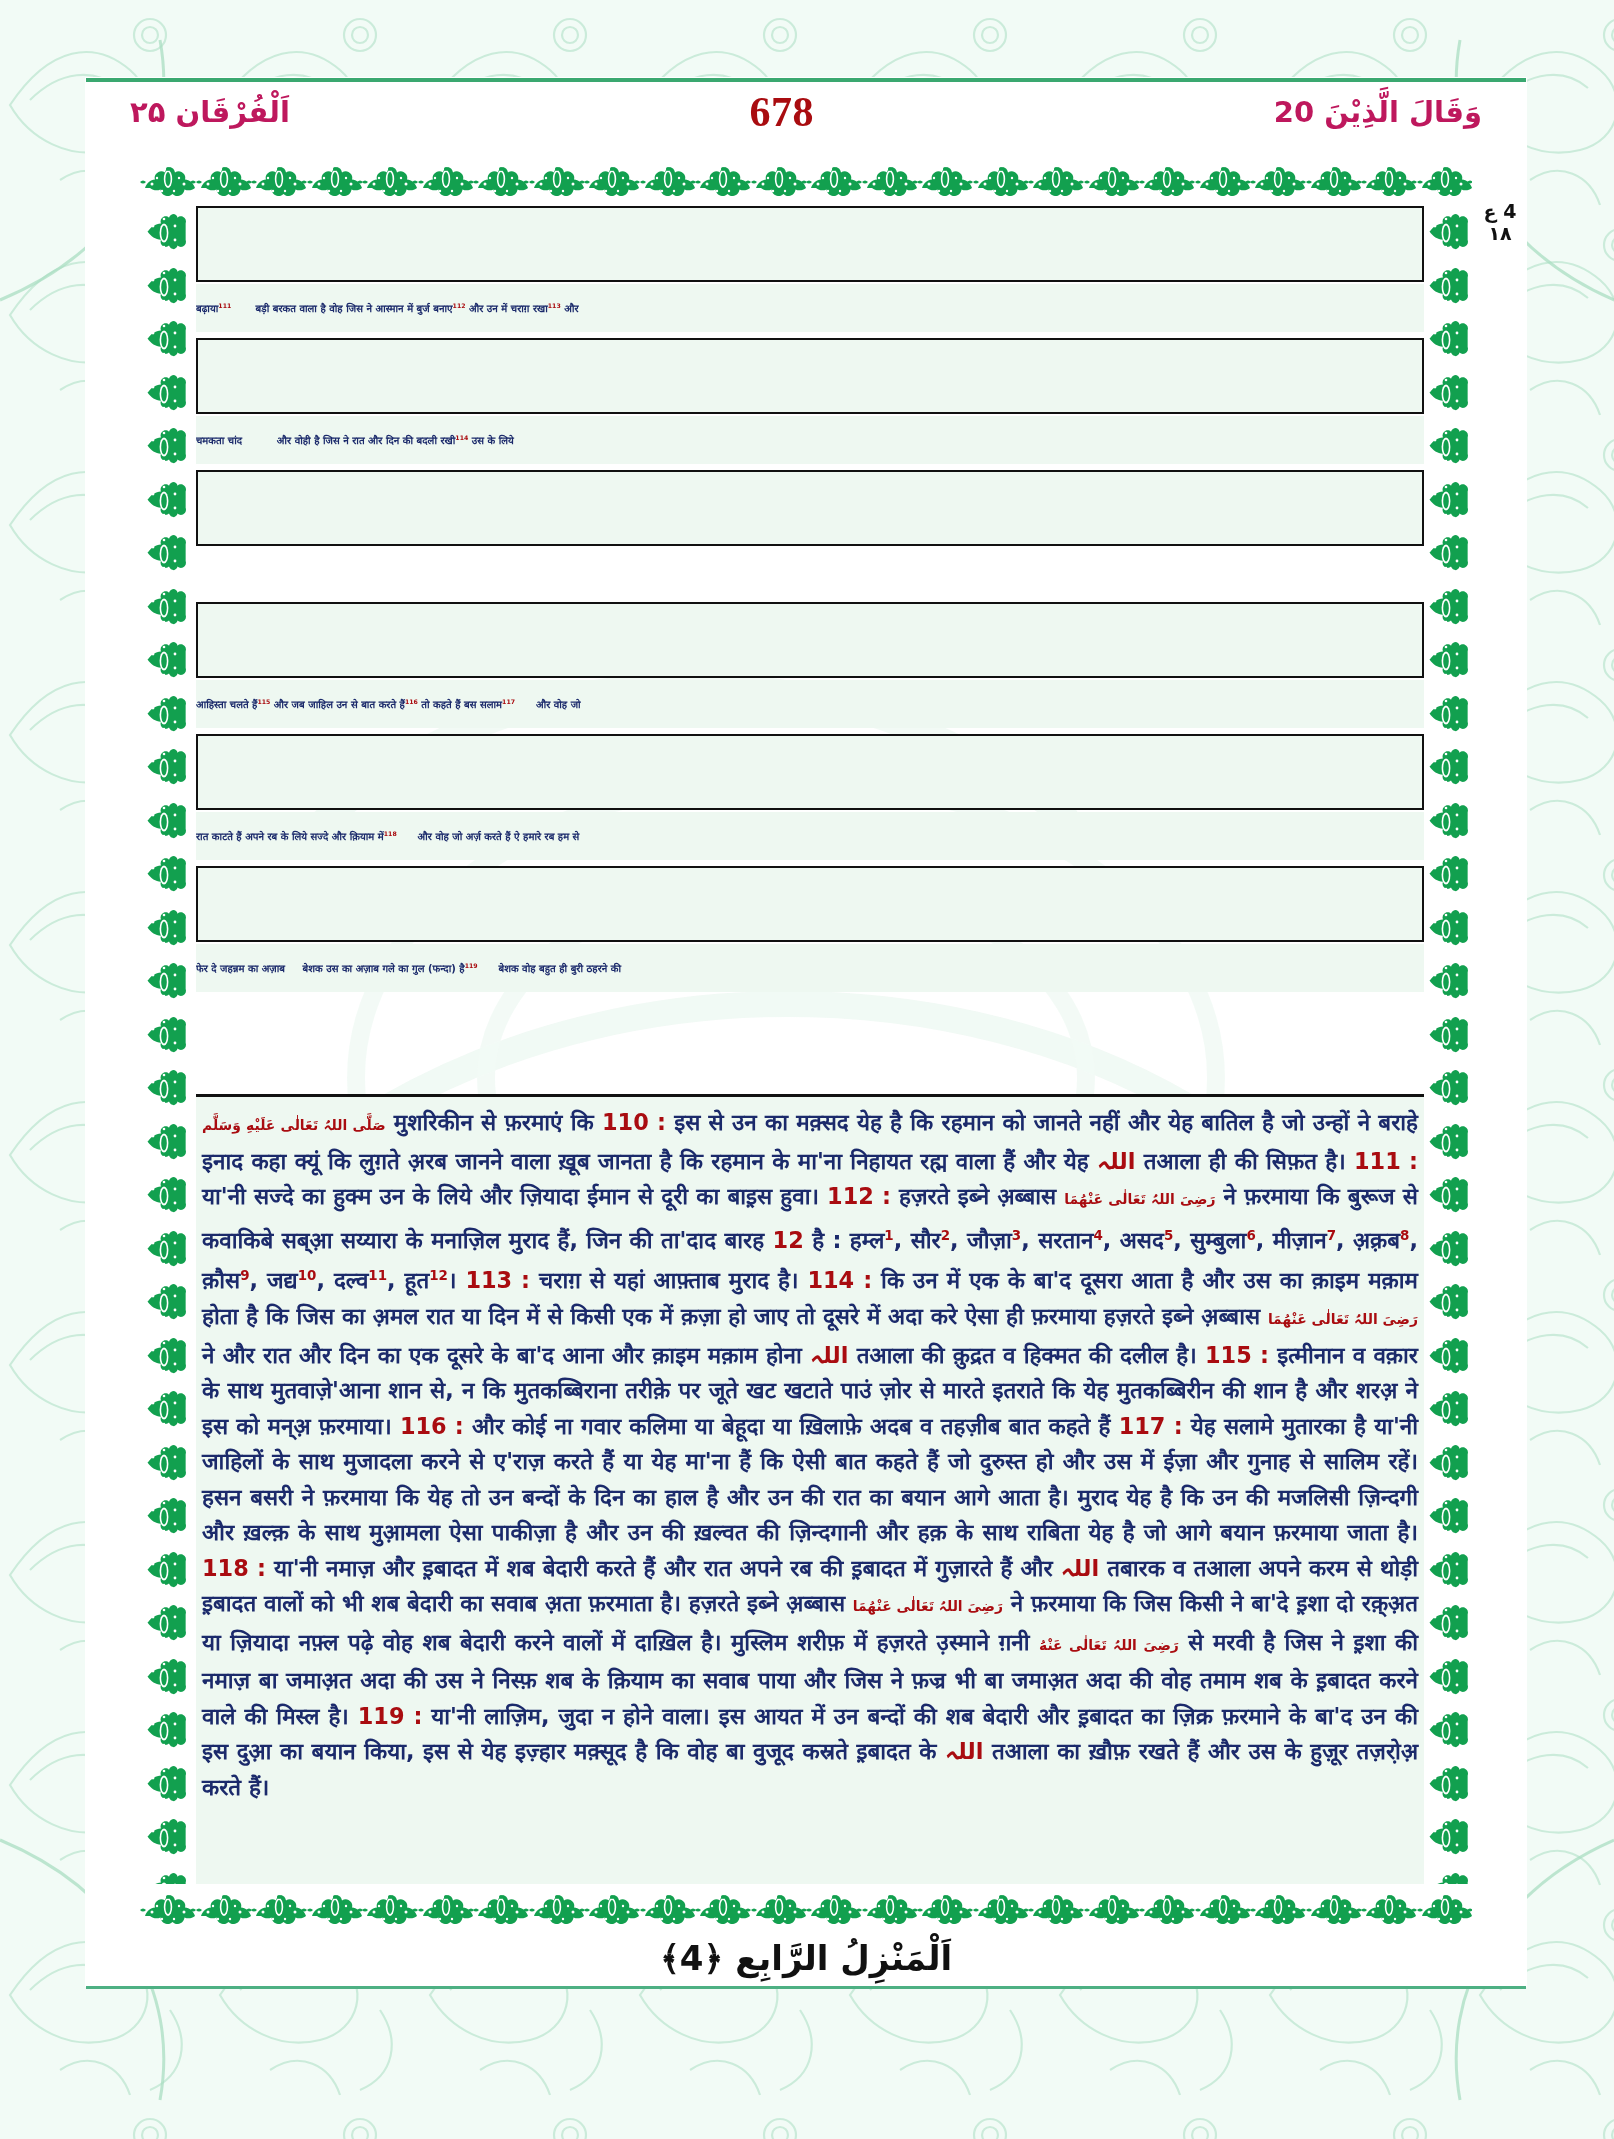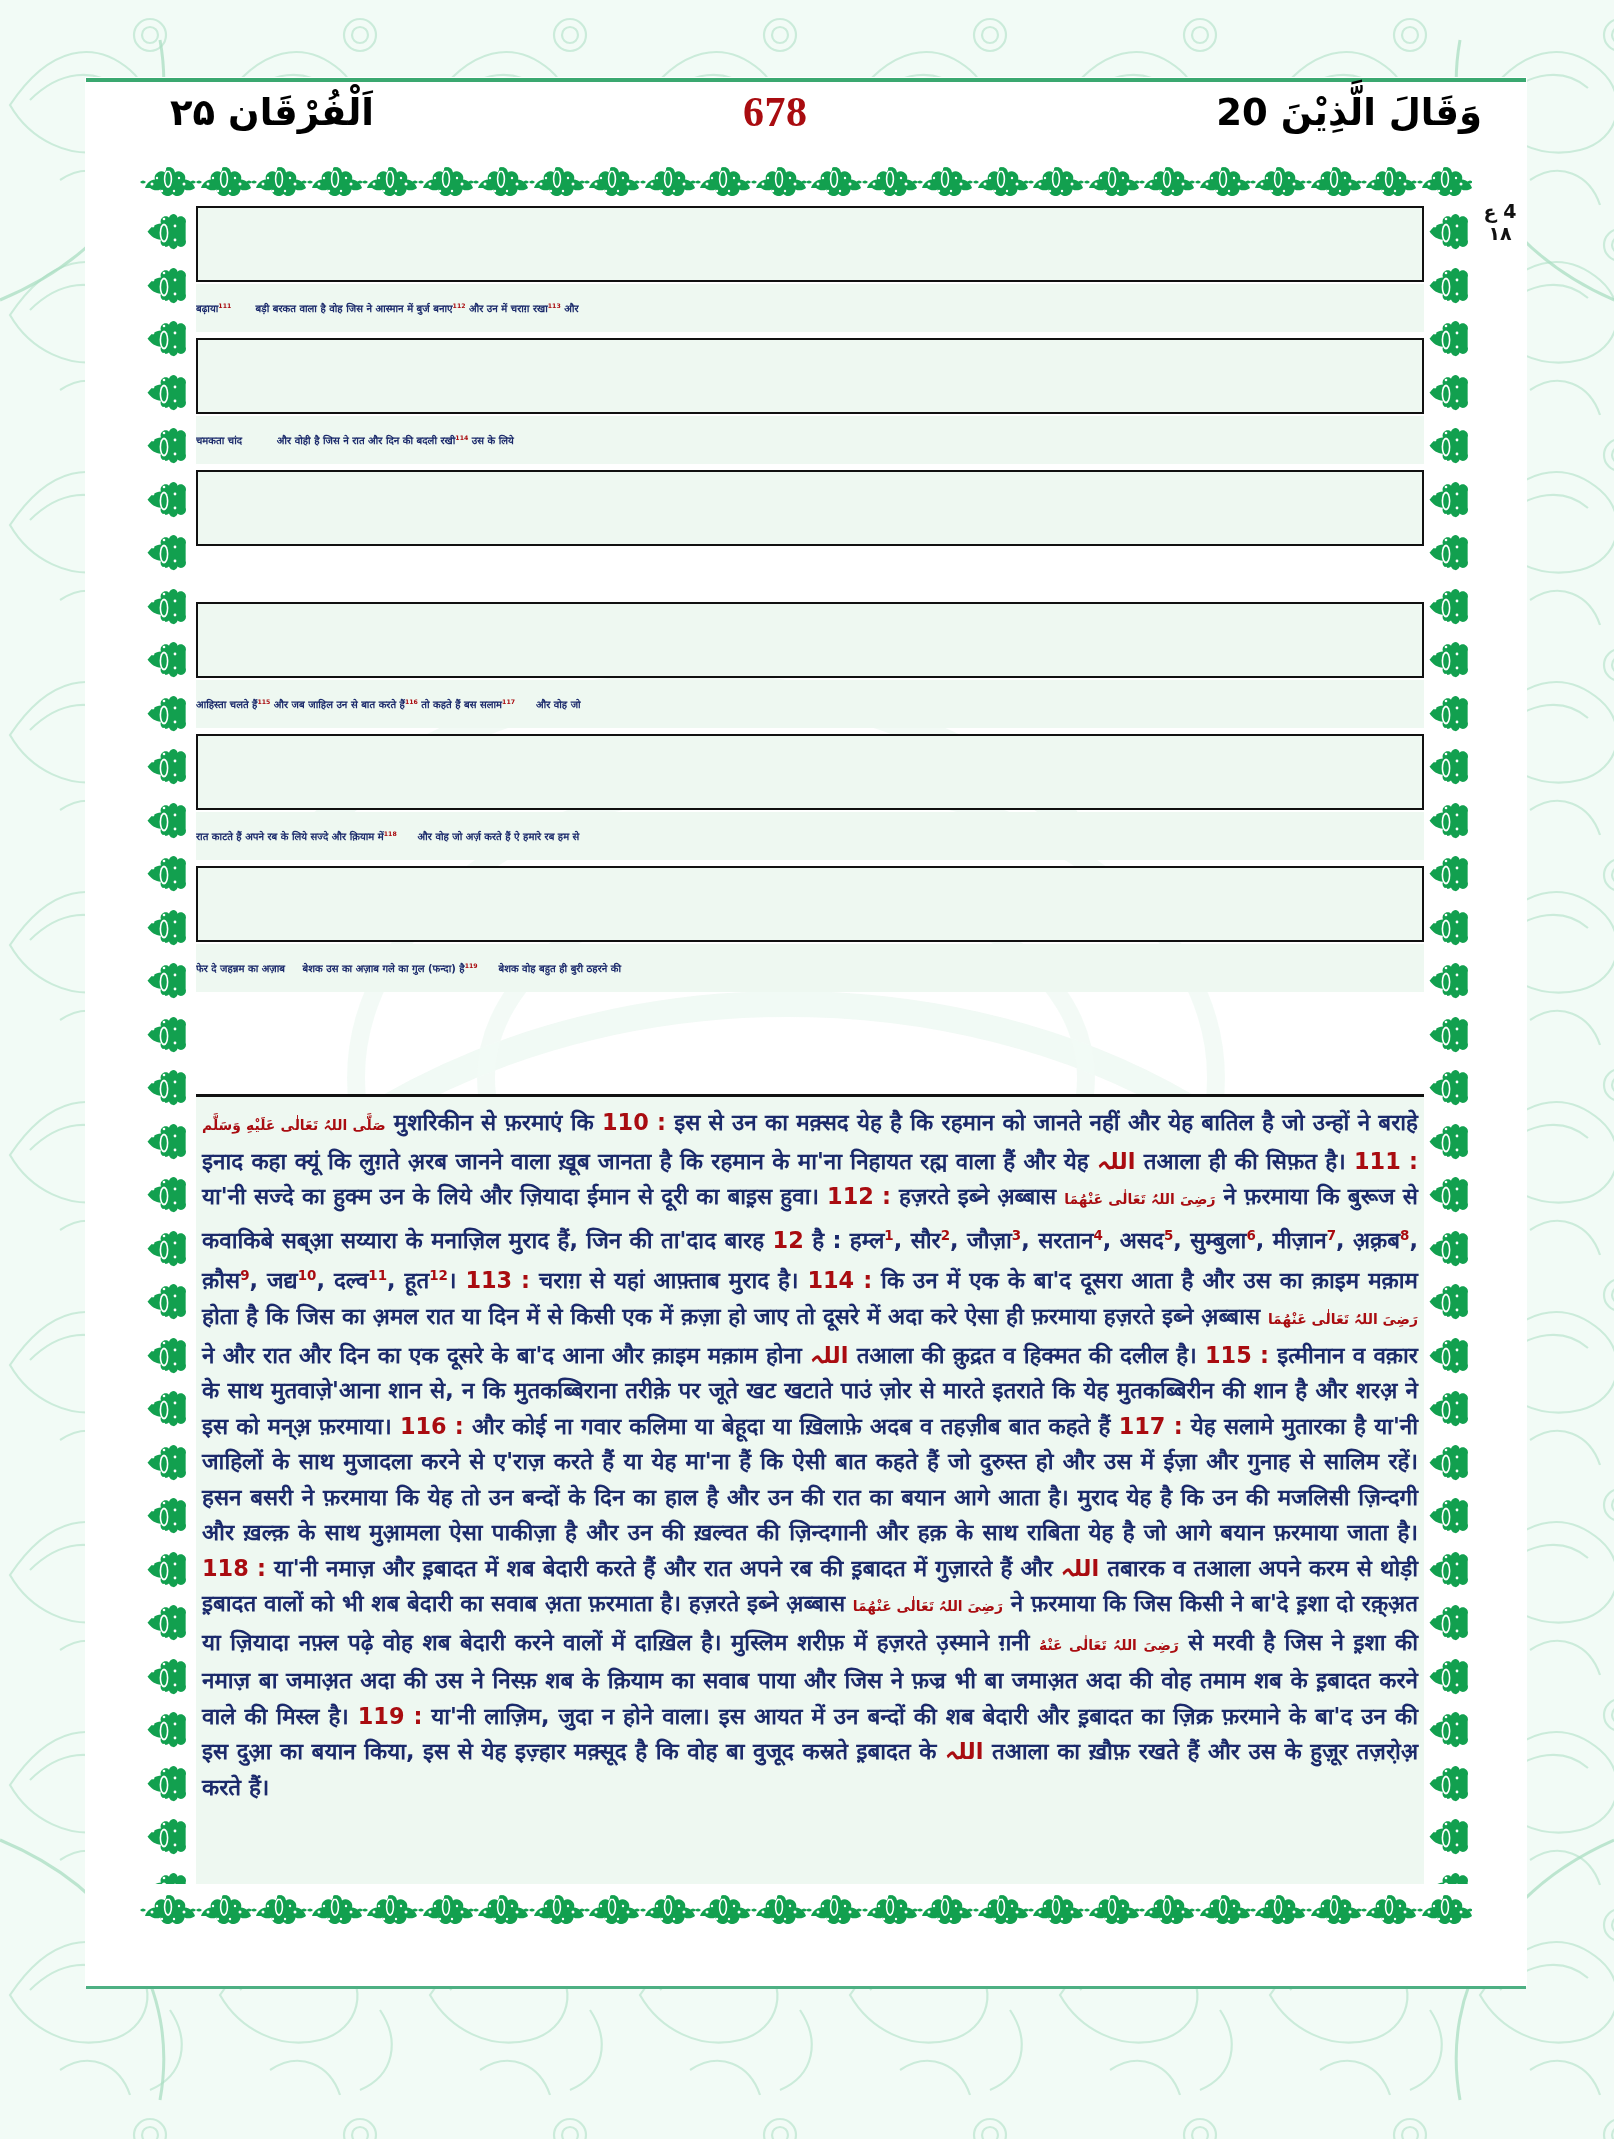--- a/index.html
+++ b/index.html
@@ -62,26 +62,25 @@
     left: 130px;
     top: 86px;
     width: 1352px;
     height: 52px;
     display: flex;
     align-items: center;
     justify-content: space-between;
   }
   .hdr-left, .hdr-right {
     font-family: "DejaVu Sans", "Liberation Serif", serif;
-    font-size: 37px;
-    color: #000000;
+    font-size: 29px;
+    color: #be185d;
     direction: rtl;
     white-space: nowrap;
     font-weight: 700;
-    margin-left: 40px;
   }
   .hdr-center {
     font-family: "Liberation Serif", serif;
     font-size: 42px;
     font-weight: 700;
     color: #a90c10;
     letter-spacing: 0.5px;
   }
 
   
@@ -2013,15 +2012,16 @@
       </div>
       <div class="tr-line" style="position:absolute;left:0;top:738px;width:1228px;height:48px;">
         <div class="tr-text" style="white-space: nowrap; font-size: 10px;">फेर दे जहन्नम का अज़ाब&nbsp;&nbsp;&nbsp;&nbsp; बेशक उस का अज़ाब गले का गुल (फन्दा) है<sup>119</sup>&nbsp;&nbsp;&nbsp;&nbsp;&nbsp; बेशक वोह बहुत ही बुरी ठहरने की</div>
       </div>
     </div>
 
   <div class="tafsir">
     <div class="tafsir-body" id="tafsirBody"><span class="honorific">صَلَّی اللہُ تَعَالٰی عَلَیْهِ وَسَلَّم</span> मुशरिकीन से फ़रमाएं कि <span class="num">110 :</span> इस से उन का मक़्सद येह है कि रहमान को जानते नहीं और येह बातिल है जो उन्हों ने बराहे इनाद कहा क्यूं कि लुग़ते अ़रब जानने वाला ख़ूब जानता है कि रहमान के मा'ना निहायत रह्म वाला हैं और येह <span class="allah">اللہ</span> तआला ही की सिफ़त है। <span class="num">111 :</span> या'नी सज्दे का हुक्म उन के लिये और ज़ियादा ईमान से दूरी का बाइ़स हुवा। <span class="num">112 :</span> हज़रते इब्ने अ़ब्बास <span class="honorific">رَضِیَ اللہُ تَعَالٰی عَنْهُمَا</span> ने फ़रमाया कि बुरूज से कवाकिबे सब्अ़ा सय्यारा के मनाज़िल मुराद हैं, जिन की ता'दाद बारह <span class="num">12</span> है : हम्ल<sup class="sup">1</sup>, सौर<sup class="sup">2</sup>, जौज़ा<sup class="sup">3</sup>, सरतान<sup class="sup">4</sup>, असद<sup class="sup">5</sup>, सुम्बुला<sup class="sup">6</sup>, मीज़ान<sup class="sup">7</sup>, अ़क़्रब<sup class="sup">8</sup>, क़ौस<sup class="sup">9</sup>, जद्य<sup class="sup">10</sup>, दल्व<sup class="sup">11</sup>, हूत<sup class="sup">12</sup>। <span class="num">113 :</span> चराग़ से यहां आफ़्ताब मुराद है। <span class="num">114 :</span> कि उन में एक के बा'द दूसरा आता है और उस का क़ाइम मक़ाम होता है कि जिस का अ़मल रात या दिन में से किसी एक में क़ज़ा हो जाए तो दूसरे में अदा करे ऐसा ही फ़रमाया हज़रते इब्ने अ़ब्बास <span class="honorific">رَضِیَ اللہُ تَعَالٰی عَنْهُمَا</span> ने और रात और दिन का एक दूसरे के बा'द आना और क़ाइम मक़ाम होना <span class="allah">اللہ</span> तआला की क़ुद्रत व हिक्मत की दलील है। <span class="num">115 :</span> इत्मीनान व वक़ार के साथ मुतवाज़े'आना शान से, न कि मुतकब्बिराना तरीक़े पर जूते खट खटाते पाउं ज़ोर से मारते इतराते कि येह मुतकब्बिरीन की शान है और शरअ़ ने इस को मन्अ़ फ़रमाया। <span class="num">116 :</span> और कोई ना गवार कलिमा या बेहूदा या ख़िलाफ़े अदब व तहज़ीब बात कहते हैं <span class="num">117 :</span> येह सलामे मुतारका है या'नी जाहिलों के साथ मुजादला करने से ए'राज़ करते हैं या येह मा'ना हैं कि ऐसी बात कहते हैं जो दुरुस्त हो और उस में ईज़ा और गुनाह से सालिम रहें। हसन बसरी ने फ़रमाया कि येह तो उन बन्दों के दिन का हाल है और उन की रात का बयान आगे आता है। मुराद येह है कि उन की मजलिसी ज़िन्दगी और ख़ल्क़ के साथ मुआ़मला ऐसा पाकीज़ा है और उन की ख़ल्वत की ज़िन्दगानी और हक़ के साथ राबिता येह है जो आगे बयान फ़रमाया जाता है। <span class="num">118 :</span> या'नी नमाज़ और इ़बादत में शब बेदारी करते हैं और रात अपने रब की इ़बादत में गुज़ारते हैं और <span class="allah">اللہ</span> तबारक व तआला अपने करम से थोड़ी इ़बादत वालों को भी शब बेदारी का सवाब अ़ता फ़रमाता है। हज़रते इब्ने अ़ब्बास <span class="honorific">رَضِیَ اللہُ تَعَالٰی عَنْهُمَا</span> ने फ़रमाया कि जिस किसी ने बा'दे इ़शा दो रक़्अ़त या ज़ियादा नफ़्ल पढ़े वोह शब बेदारी करने वालों में दाख़िल है। मुस्लिम शरीफ़ में हज़रते उ़स्माने ग़नी <span class="honorific">رَضِیَ اللہُ تَعَالٰی عَنْهُ</span> से मरवी है जिस ने इ़शा की नमाज़ बा जमाअ़त अदा की उस ने निस्फ़ शब के क़ियाम का सवाब पाया और जिस ने फ़ज्र भी बा जमाअ़त अदा की वोह तमाम शब के इ़बादत करने वाले की मिस्ल है। <span class="num">119 :</span> या'नी लाज़िम, जुदा न होने वाला। इस आयत में उन बन्दों की शब बेदारी और इ़बादत का ज़िक्र फ़रमाने के बा'द उन की इस दुआ़ का बयान किया, इस से येह इज़्हार मक़्सूद है कि वोह बा वुजूद कस्रते इ़बादत के <span class="allah">اللہ</span> तआला का ख़ौफ़ रखते हैं और उस के हुज़ूर तज़रो़अ़ करते हैं।</div>
   </div>
 
+  <div class="footer-manzil">اَلْمَنْزِلُ الرَّابِع ﴿4﴾</div>
   <div class="footer-rule"></div>
 
 </div>
 
 </body></html>

